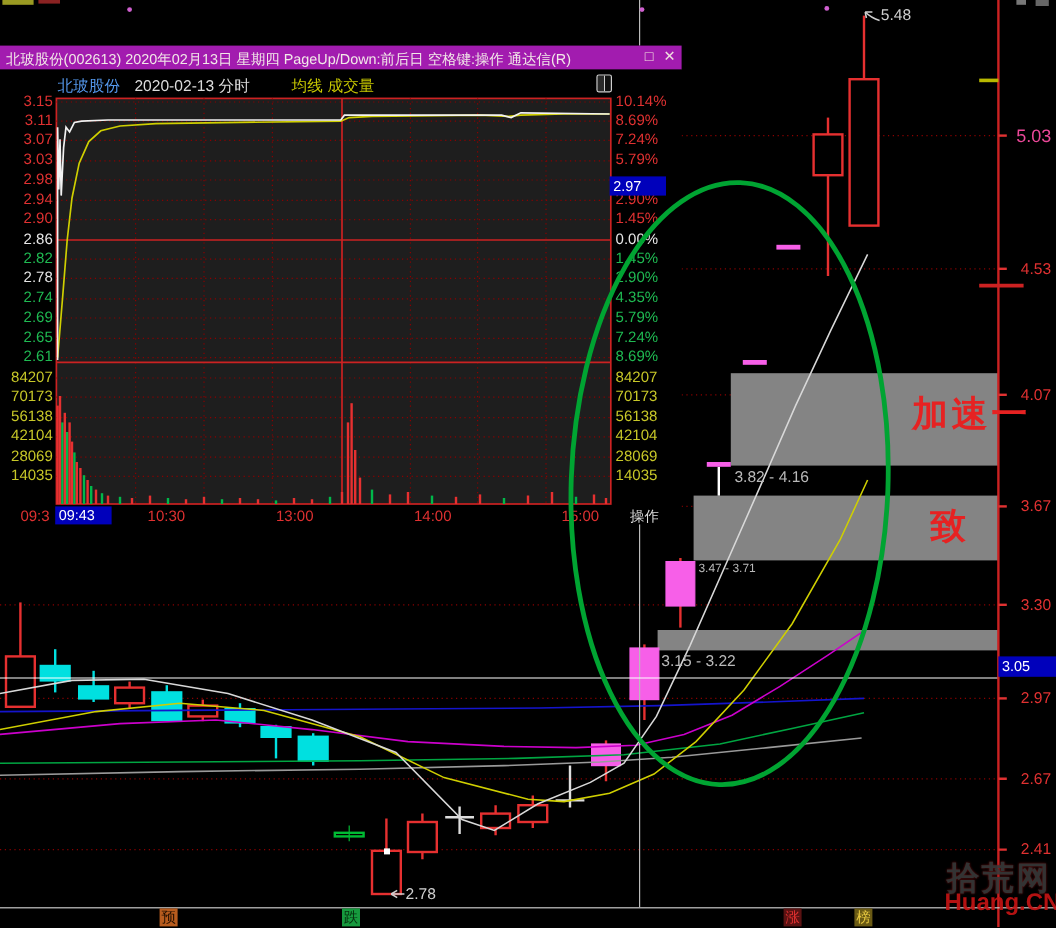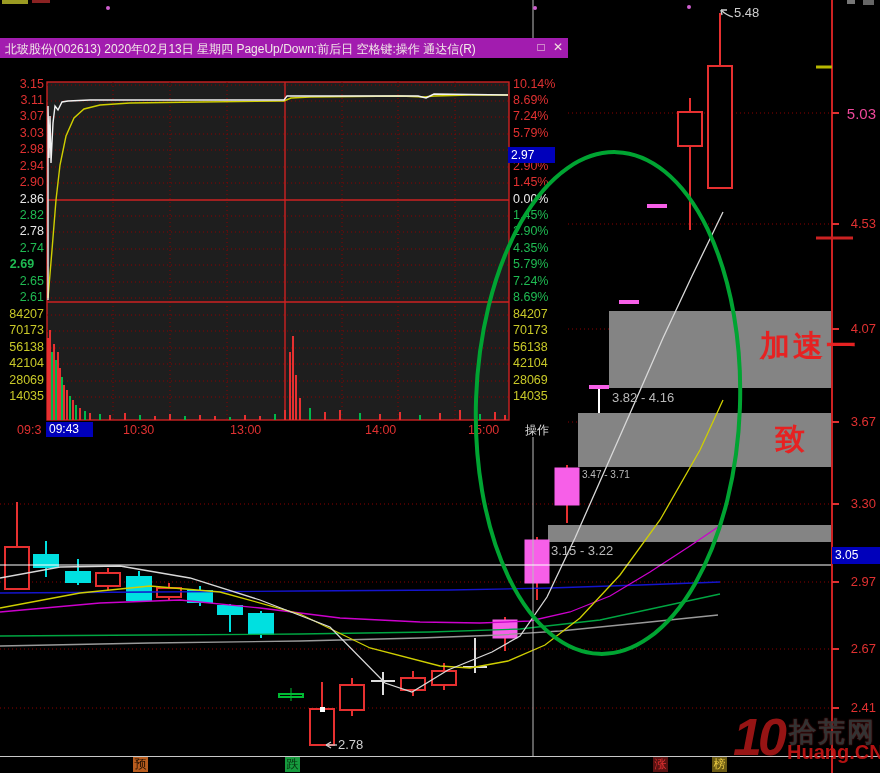--- a/index.html
+++ b/index.html
@@ -187,20 +187,27 @@
   <div id="hi-lbl">5.48</div>
   <div id="lo-lbl">2.78</div>
 
   <div class="blue-tag" style="left:832px;top:547px;width:45px;height:17px;line-height:17px;z-index:40;">3.05</div>
 
   <div id="inset">
     <div id="inset-titlebar">
       <div id="inset-title">北玻股份(002613) 2020年02月13日 星期四 PageUp/Down:前后日 空格键:操作 通达信(R)</div>
       <div class="win-btn" style="right:20px;">□</div>
       <div class="win-btn" style="right:3px;">✕</div>
+    </div>
+    <div id="inset-header">
+      <span style="left:48px;color:#5599ee;">北玻股份</span>
+      <span style="left:112px;color:#dcdcdc;">2020-02-13 分时</span>
+      <span style="left:243px;color:#c8c800;">均线</span>
+      <span style="left:273px;color:#c8c800;">成交量</span>
+      <div id="pane-icon"></div>
     </div>
     <svg id="inset-svg" width="568" height="399" style="top:0;">
         <rect x="47" y="44" width="462" height="338" fill="#1e1e1e" stroke="#cc2222" stroke-width="1.4"></rect>
         <line x1="47" y1="47" x2="509" y2="47" stroke="#8b0000" stroke-width="1" stroke-dasharray="1 3"></line>
         <line x1="47" y1="63" x2="509" y2="63" stroke="#8b0000" stroke-width="1" stroke-dasharray="1 3"></line>
         <line x1="47" y1="79" x2="509" y2="79" stroke="#8b0000" stroke-width="1" stroke-dasharray="1 3"></line>
         <line x1="47" y1="96" x2="509" y2="96" stroke="#8b0000" stroke-width="1" stroke-dasharray="1 3"></line>
         <line x1="47" y1="112" x2="509" y2="112" stroke="#8b0000" stroke-width="1" stroke-dasharray="1 3"></line>
         <line x1="47" y1="129" x2="509" y2="129" stroke="#8b0000" stroke-width="1" stroke-dasharray="1 3"></line>
         <line x1="47" y1="145" x2="509" y2="145" stroke="#8b0000" stroke-width="1" stroke-dasharray="1 3"></line>
@@ -279,21 +286,21 @@
         <div style="left: 0px; top: 55px; width: 44px; text-align: right; color: rgb(224, 49, 49); font-size: 12.5px; position: absolute;">3.11</div>
         <div style="left: 0px; top: 71px; width: 44px; text-align: right; color: rgb(224, 49, 49); font-size: 12.5px; position: absolute;">3.07</div>
         <div style="left: 0px; top: 88px; width: 44px; text-align: right; color: rgb(224, 49, 49); font-size: 12.5px; position: absolute;">3.03</div>
         <div style="left: 0px; top: 104px; width: 44px; text-align: right; color: rgb(224, 49, 49); font-size: 12.5px; position: absolute;">2.98</div>
         <div style="left: 0px; top: 121px; width: 44px; text-align: right; color: rgb(224, 49, 49); font-size: 12.5px; position: absolute;">2.94</div>
         <div style="left: 0px; top: 137px; width: 44px; text-align: right; color: rgb(224, 49, 49); font-size: 12.5px; position: absolute;">2.90</div>
         <div style="left: 0px; top: 154px; width: 44px; text-align: right; color: rgb(232, 232, 232); font-size: 12.5px; position: absolute;">2.86</div>
         <div style="left: 0px; top: 170px; width: 44px; text-align: right; color: rgb(31, 186, 82); font-size: 12.5px; position: absolute;">2.82</div>
         <div style="left: 0px; top: 186px; width: 44px; text-align: right; color: #e5e5e5; font-size: 12.5px; position: absolute;">2.78</div>
         <div style="left: 0px; top: 203px; width: 44px; text-align: right; color: rgb(31, 186, 82); font-size: 12.5px; position: absolute;">2.74</div>
-        <div style="left: 0px; top: 219px; width: 44px; text-align: center; color: rgb(31, 186, 82); font-size: 12.5px; position: absolute; font-weight: bold;">2.69</div>
+        <div style="left: 0px; top: 219px; width: 44px; text-align: right; color: rgb(31, 186, 82); font-size: 12.5px; position: absolute;">2.69</div>
         <div style="left: 0px; top: 236px; width: 44px; text-align: right; color: rgb(31, 186, 82); font-size: 12.5px; position: absolute;">2.65</div>
         <div style="left: 0px; top: 252px; width: 44px; text-align: right; color: rgb(31, 186, 82); font-size: 12.5px; position: absolute;">2.61</div>
         <div style="left: 0px; top: 269px; width: 44px; text-align: right; color: rgb(200, 200, 40); font-size: 12.5px; position: absolute;">84207</div>
         <div style="left: 0px; top: 285px; width: 44px; text-align: right; color: rgb(200, 200, 40); font-size: 12.5px; position: absolute;">70173</div>
         <div style="left: 0px; top: 302px; width: 44px; text-align: right; color: rgb(200, 200, 40); font-size: 12.5px; position: absolute;">56138</div>
         <div style="left: 0px; top: 318px; width: 44px; text-align: right; color: rgb(200, 200, 40); font-size: 12.5px; position: absolute;">42104</div>
         <div style="left: 0px; top: 335px; width: 44px; text-align: right; color: rgb(200, 200, 40); font-size: 12.5px; position: absolute;">28069</div>
         <div style="left: 0px; top: 351px; width: 44px; text-align: right; color: rgb(200, 200, 40); font-size: 12.5px; position: absolute;">14035</div>
         <div style="left: 513px; top: 39px; color: rgb(224, 49, 49); font-size: 12.5px; position: absolute;">10.14%</div>
         <div style="left: 513px; top: 55px; color: rgb(224, 49, 49); font-size: 12.5px; position: absolute;">8.69%</div>
@@ -310,21 +317,21 @@
         <div style="left: 513px; top: 252px; color: rgb(31, 186, 82); font-size: 12.5px; position: absolute;">8.69%</div>
         <div style="left: 513px; top: 269px; color: rgb(200, 200, 40); font-size: 12.5px; position: absolute;">84207</div>
         <div style="left: 513px; top: 285px; color: rgb(200, 200, 40); font-size: 12.5px; position: absolute;">70173</div>
         <div style="left: 513px; top: 302px; color: rgb(200, 200, 40); font-size: 12.5px; position: absolute;">56138</div>
         <div style="left: 513px; top: 318px; color: rgb(200, 200, 40); font-size: 12.5px; position: absolute;">42104</div>
         <div style="left: 513px; top: 335px; color: rgb(200, 200, 40); font-size: 12.5px; position: absolute;">28069</div>
         <div style="left: 513px; top: 351px; color: rgb(200, 200, 40); font-size: 12.5px; position: absolute;">14035</div>
         <div style="left: 17px; top: 385px; color: rgb(224, 49, 49); font-size: 12.5px; position: absolute;">09:3</div>
         <div style="left: 123px; top: 385px; color: rgb(224, 49, 49); font-size: 12.5px; position: absolute;">10:30</div>
         <div style="left: 230px; top: 385px; color: rgb(224, 49, 49); font-size: 12.5px; position: absolute;">13:00</div>
-        <div style="left: 345px; top: 385px; color: rgb(224, 49, 49); font-size: 12.5px; position: absolute; margin-left: 20px;">14:00</div>
+        <div style="left: 345px; top: 385px; color: rgb(224, 49, 49); font-size: 12.5px; position: absolute;">14:00</div>
         <div style="left: 468px; top: 385px; color: rgb(224, 49, 49); font-size: 12.5px; position: absolute;">15:00</div>
       </div>
     <div class="blue-tag" style="left:508px;top:109px;width:44px;height:16px;">2.97</div>
     <div class="blue-tag" style="left:46px;top:384px;width:44px;height:15px;line-height:15px;">09:43</div>
     <div class="lbl" style="left:525px;top:385px;color:#dcdcdc;">操作</div>
   </div>
 
   <svg id="anno-svg" width="880" height="773" style="z-index:50;pointer-events:none;">
       <ellipse cx="608" cy="403" rx="132" ry="251" fill="none" stroke="#00a432" stroke-width="4" transform="rotate(2 608 403)"></ellipse>
       <path d="M733,17 Q726,15 721,10" fill="none" stroke="#cfcfcf" stroke-width="1.3"></path>
@@ -340,21 +347,20 @@
 
   <div id="footer-line"></div>
   <div id="badges">
       <div style="left: 133px; top: 757px; width: 15px; height: 15px; background: rgb(184, 92, 30); color: rgb(36, 16, 0); font-size: 12px; line-height: 15px; text-align: center; z-index: 60; position: absolute;">预</div>
       <div style="left: 285px; top: 757px; width: 15px; height: 15px; background: rgb(22, 154, 62); color: rgb(6, 50, 15); font-size: 12px; line-height: 15px; text-align: center; z-index: 60; position: absolute;">跌</div>
       <div style="left: 653px; top: 757px; width: 15px; height: 15px; background: rgb(90, 18, 18); color: rgb(224, 48, 48); font-size: 12px; line-height: 15px; text-align: center; z-index: 60; position: absolute;">涨</div>
       <div style="left: 712px; top: 757px; width: 15px; height: 15px; background: rgb(106, 90, 20); color: rgb(232, 200, 64); font-size: 12px; line-height: 15px; text-align: center; z-index: 60; position: absolute;">榜</div>
     </div>
 
   <div id="logo">
-    <div id="logo-num">10</div>
     <div id="logo-site">拾荒网</div>
     <div id="logo-host">Huang.CN</div>
   </div>
 
   <div class="frag" style="left:2px;top:0;width:26px;height:4px;background:#9a9a22;"></div>
   <div class="frag" style="left:32px;top:0;width:18px;height:3px;background:#8a2222;"></div>
   <div class="frag" style="left:847px;top:0;width:8px;height:4px;background:#777;"></div>
   <div class="frag" style="left:863px;top:0;width:11px;height:5px;background:#666;"></div>
 </div>
 

